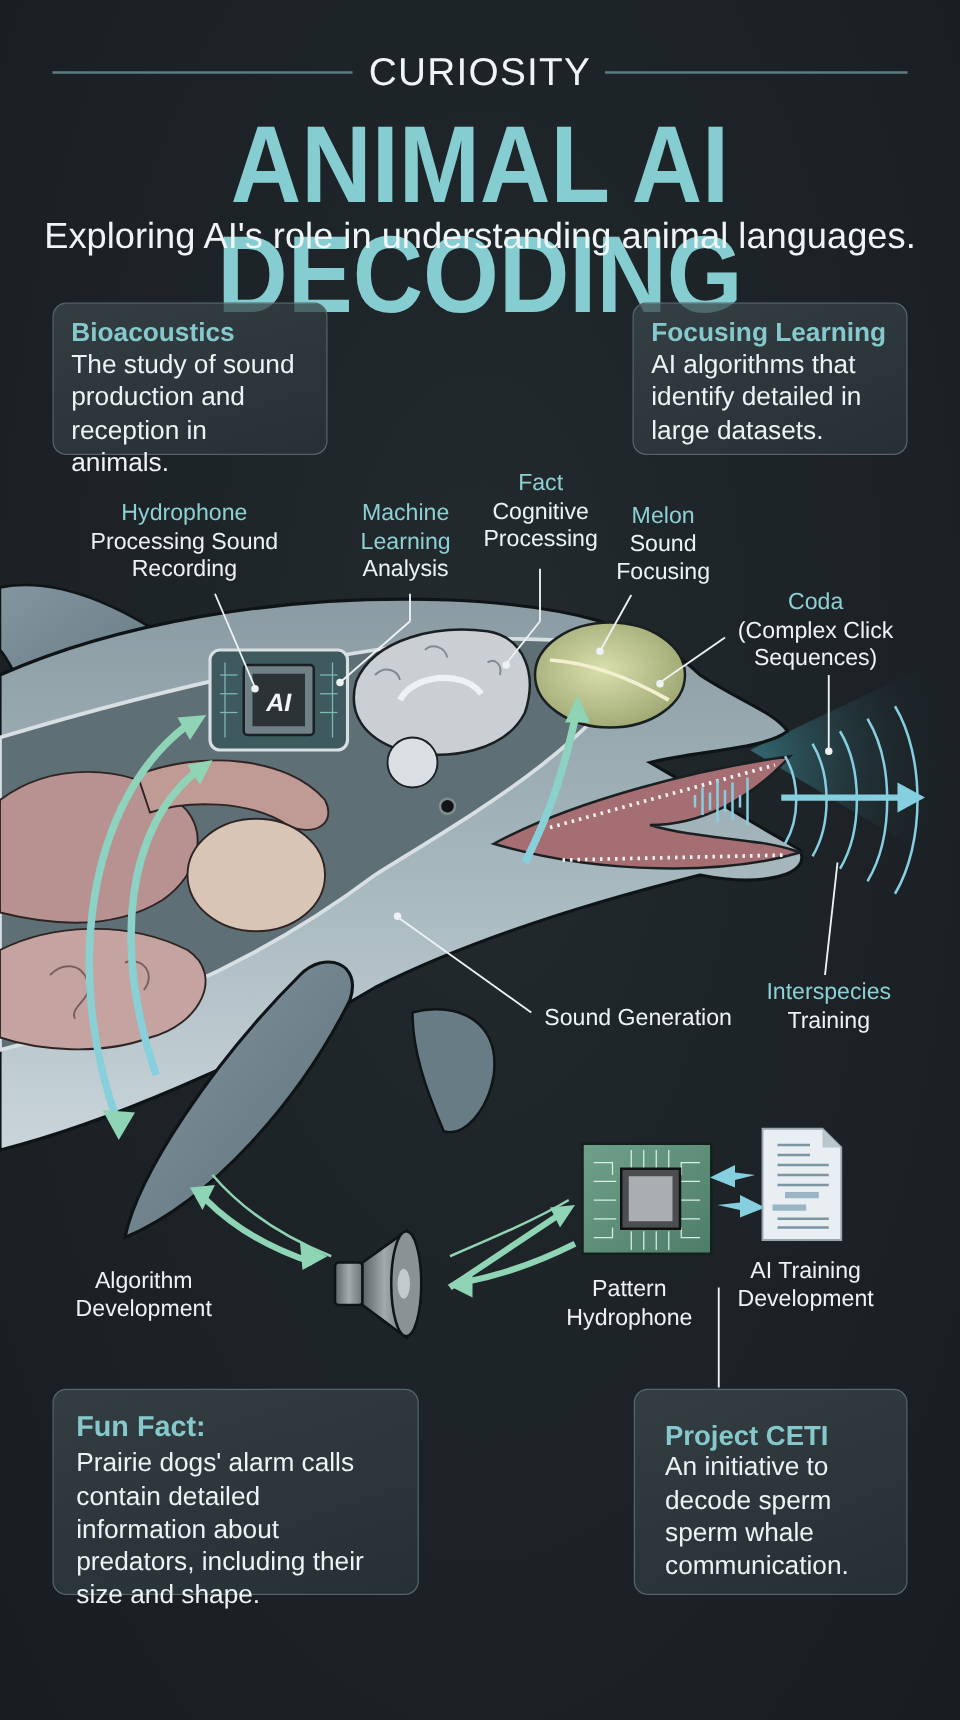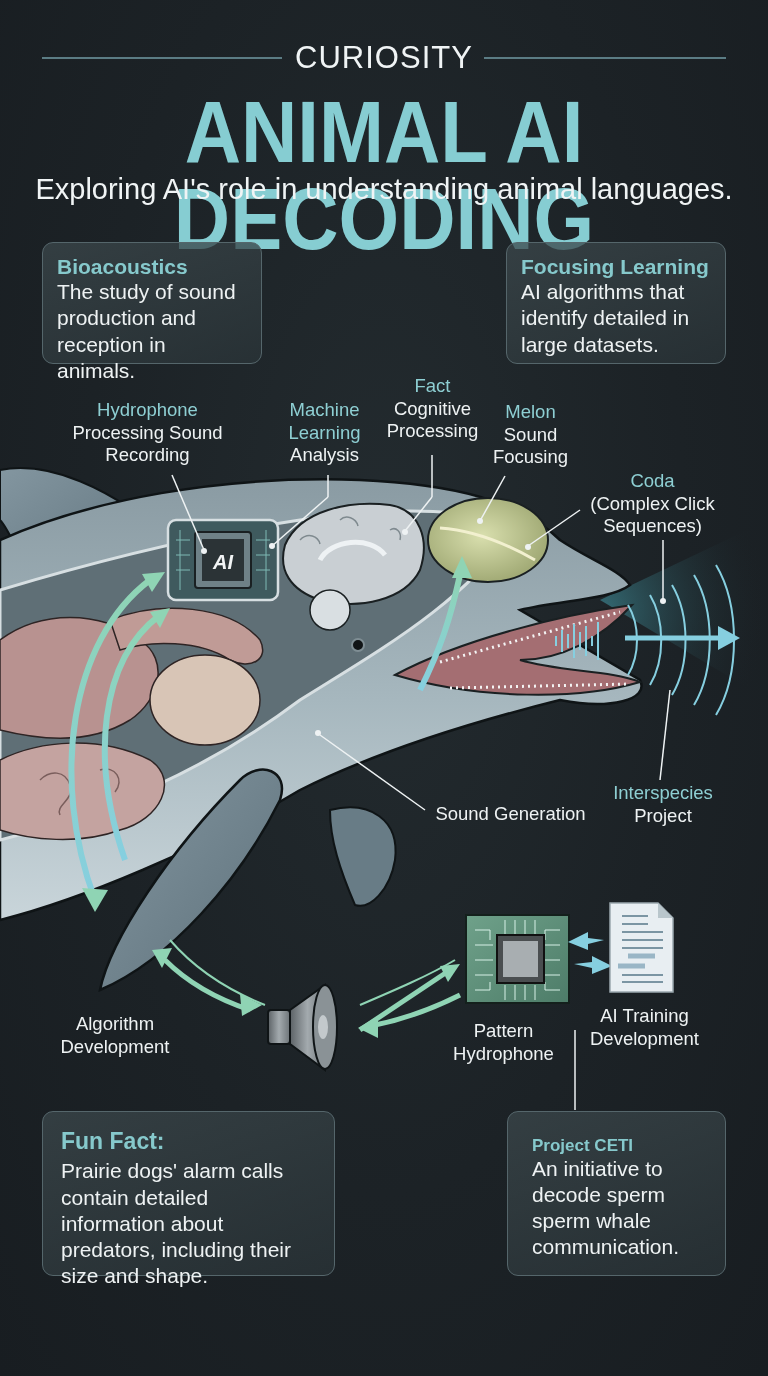--- a/index.html
+++ b/index.html
@@ -278,21 +278,21 @@
   <span class="wt">Sound</span>
   <span class="wt">Focusing</span>
 </div>
 <div class="lbl" style="left:580px; top:470px; width:145px;">
   <span class="hl">Coda</span>
   <span class="wt">(Complex Click</span>
   <span class="wt">Sequences)</span>
 </div>
 <div class="lbl" style="left:598px; top:782px; width:130px;">
   <span class="hl">Interspecies</span>
-  <span class="wt">Project</span>
+  <span class="wt">Training</span>
 </div>
 <div class="lbl" style="left:428px; top:803px; width:165px;">
   <span class="wt">Sound Generation</span>
 </div>
 <div class="lbl" style="left:50px; top:1013px; width:130px;">
   <span class="wt">Algorithm</span>
   <span class="wt">Development</span>
 </div>
 <div class="lbl" style="left:446px; top:1020px; width:115px;">
   <span class="wt">Pattern</span>
@@ -312,15 +312,15 @@
   <div class="card-title">Focusing Learning</div>
   <div class="card-body">AI algorithms that identify detailed in large datasets.</div>
 </div>
 
 <div class="card" style="left:42px; top:1111px; width:293px; height:165px; padding:16px 18px;">
   <div class="card-title" style="font-size:23px; margin-bottom:4px;">Fun Fact:</div>
   <div class="card-body">Prairie dogs' alarm calls contain detailed information about predators, including their size and shape.</div>
 </div>
 
 <div class="card" style="left:507px; top:1111px; width:219px; height:165px; padding:24px 24px;">
-  <div class="card-title" style="font-size:17px;">Project CETI</div>
+  <div class="card-title" style="font-size:22px;">Project CETI</div>
   <div class="card-body">An initiative to decode sperm sperm whale communication.</div>
 </div>
 
 </body></html>

